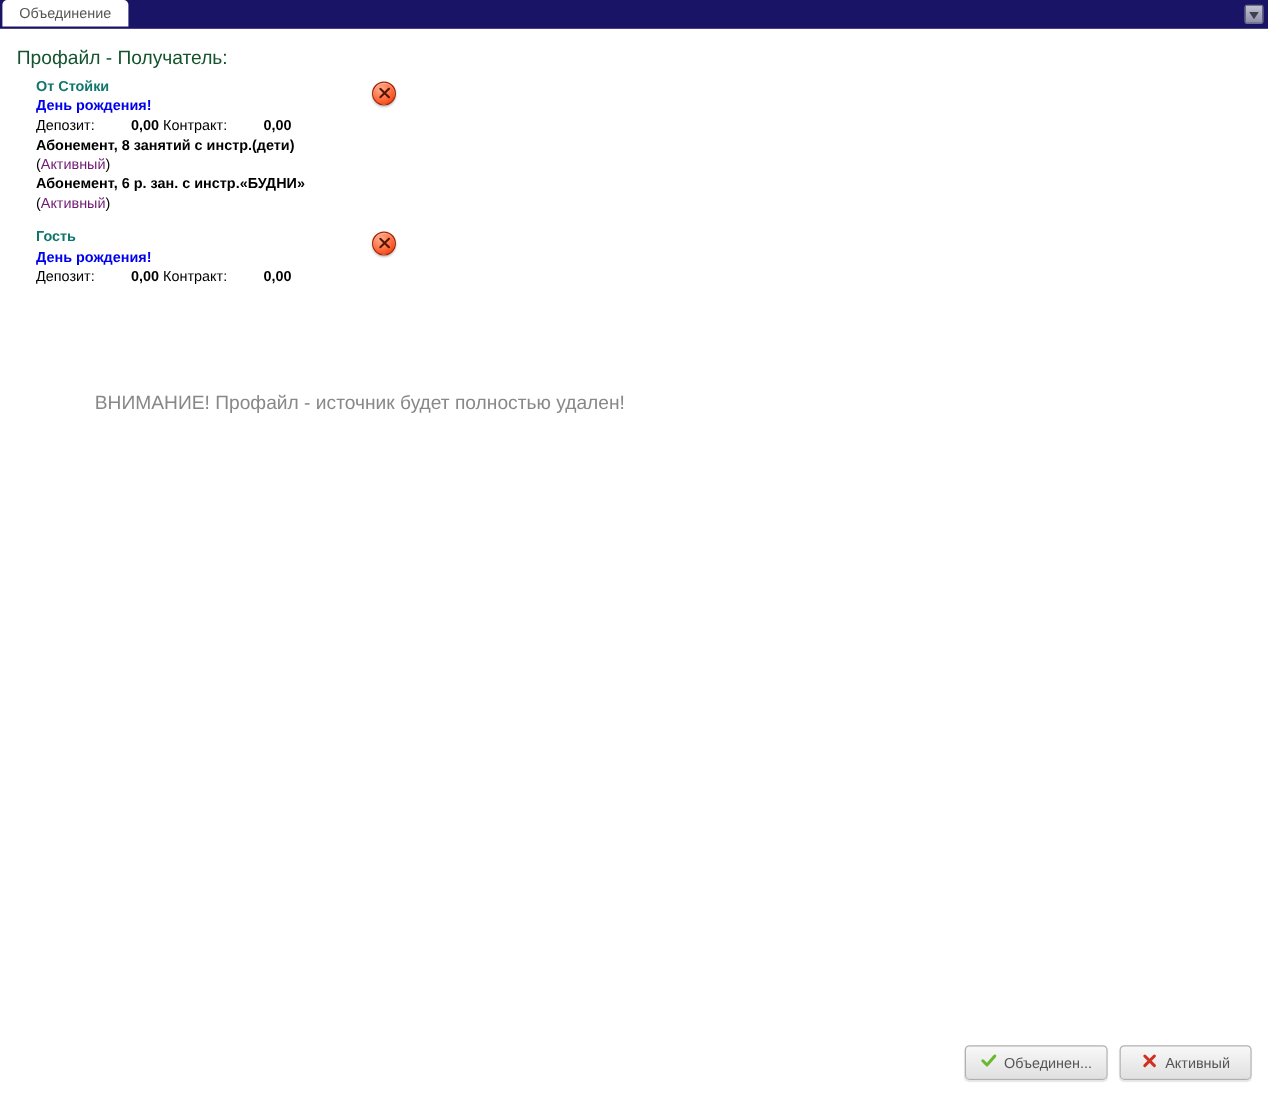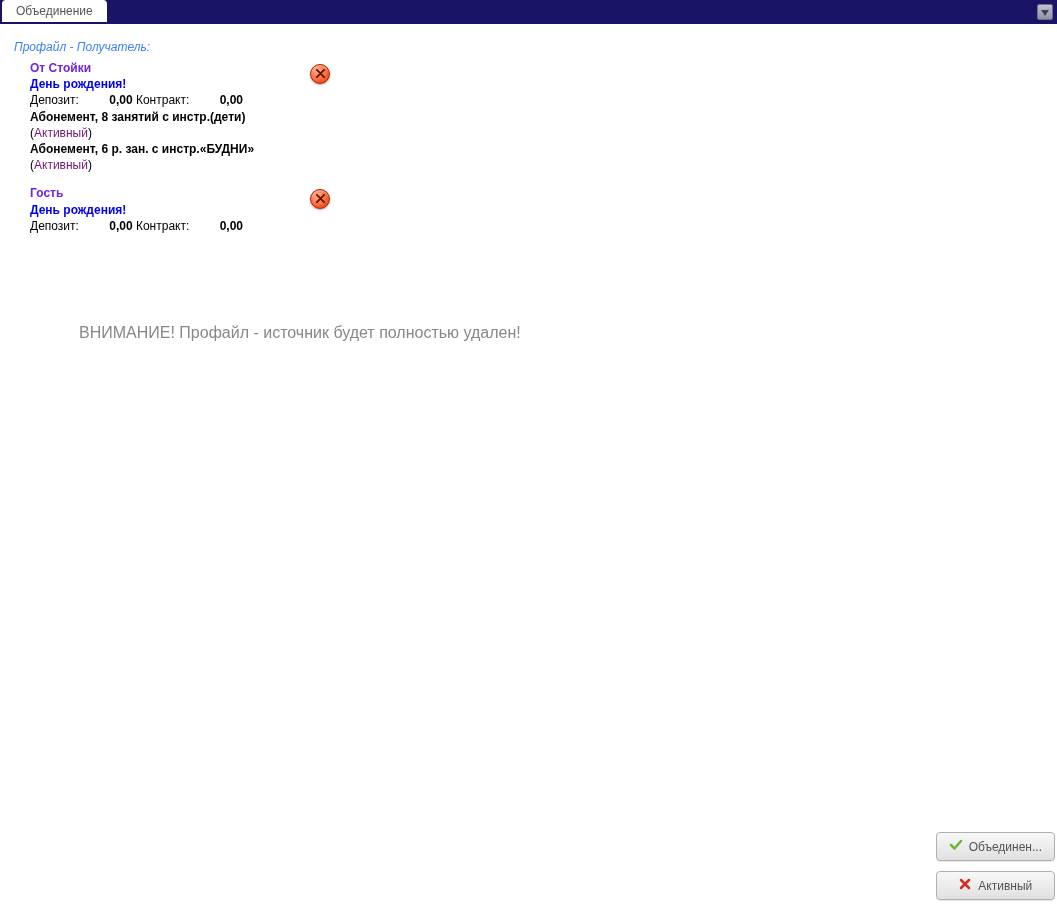--- a/index.html
+++ b/index.html
@@ -49,34 +49,33 @@
       cursor: pointer;
     }
     .dropdown-btn svg {
       width: 8px;
       height: 6px;
     }
     .content {
       padding: 10px 14px;
     }
     .section-label {
-      color: #3b82f6;
-      font-size: 12px;
+      color: #14532d;
+      font-size: 16px;
       margin-top: 6px;
       margin-bottom: 6px;
-      font-style: italic;
     }
     .profile-block {
       margin-left: 16px;
       margin-bottom: 12px;
       position: relative;
     }
     .profile-name {
       font-weight: bold;
-      color: #6d28d9;
+      color: #0f766e;
     }
     .birthday-link {
       color: #0000ee;
       font-weight: bold;
     }
     .money-line {
       color: #000;
     }
     .money-label {
     }
@@ -115,24 +114,23 @@
     }
     .warning-text {
       margin-top: 90px;
       margin-left: 65px;
       color: #888;
       font-size: 16px;
     }
     .footer-buttons {
       position: absolute;
       bottom: 12px;
-      right: 2px;
+      right: 14px;
       display: flex;
       gap: 10px;
-      flex-direction: column;
     }
     .btn {
       background: linear-gradient(#f8f8f8, #e0e0e0);
       border: 1px solid #b0b0b0;
       border-radius: 4px;
       padding: 5px 12px;
       font-size: 12px;
       color: #555;
       display: flex;
       align-items: center;

